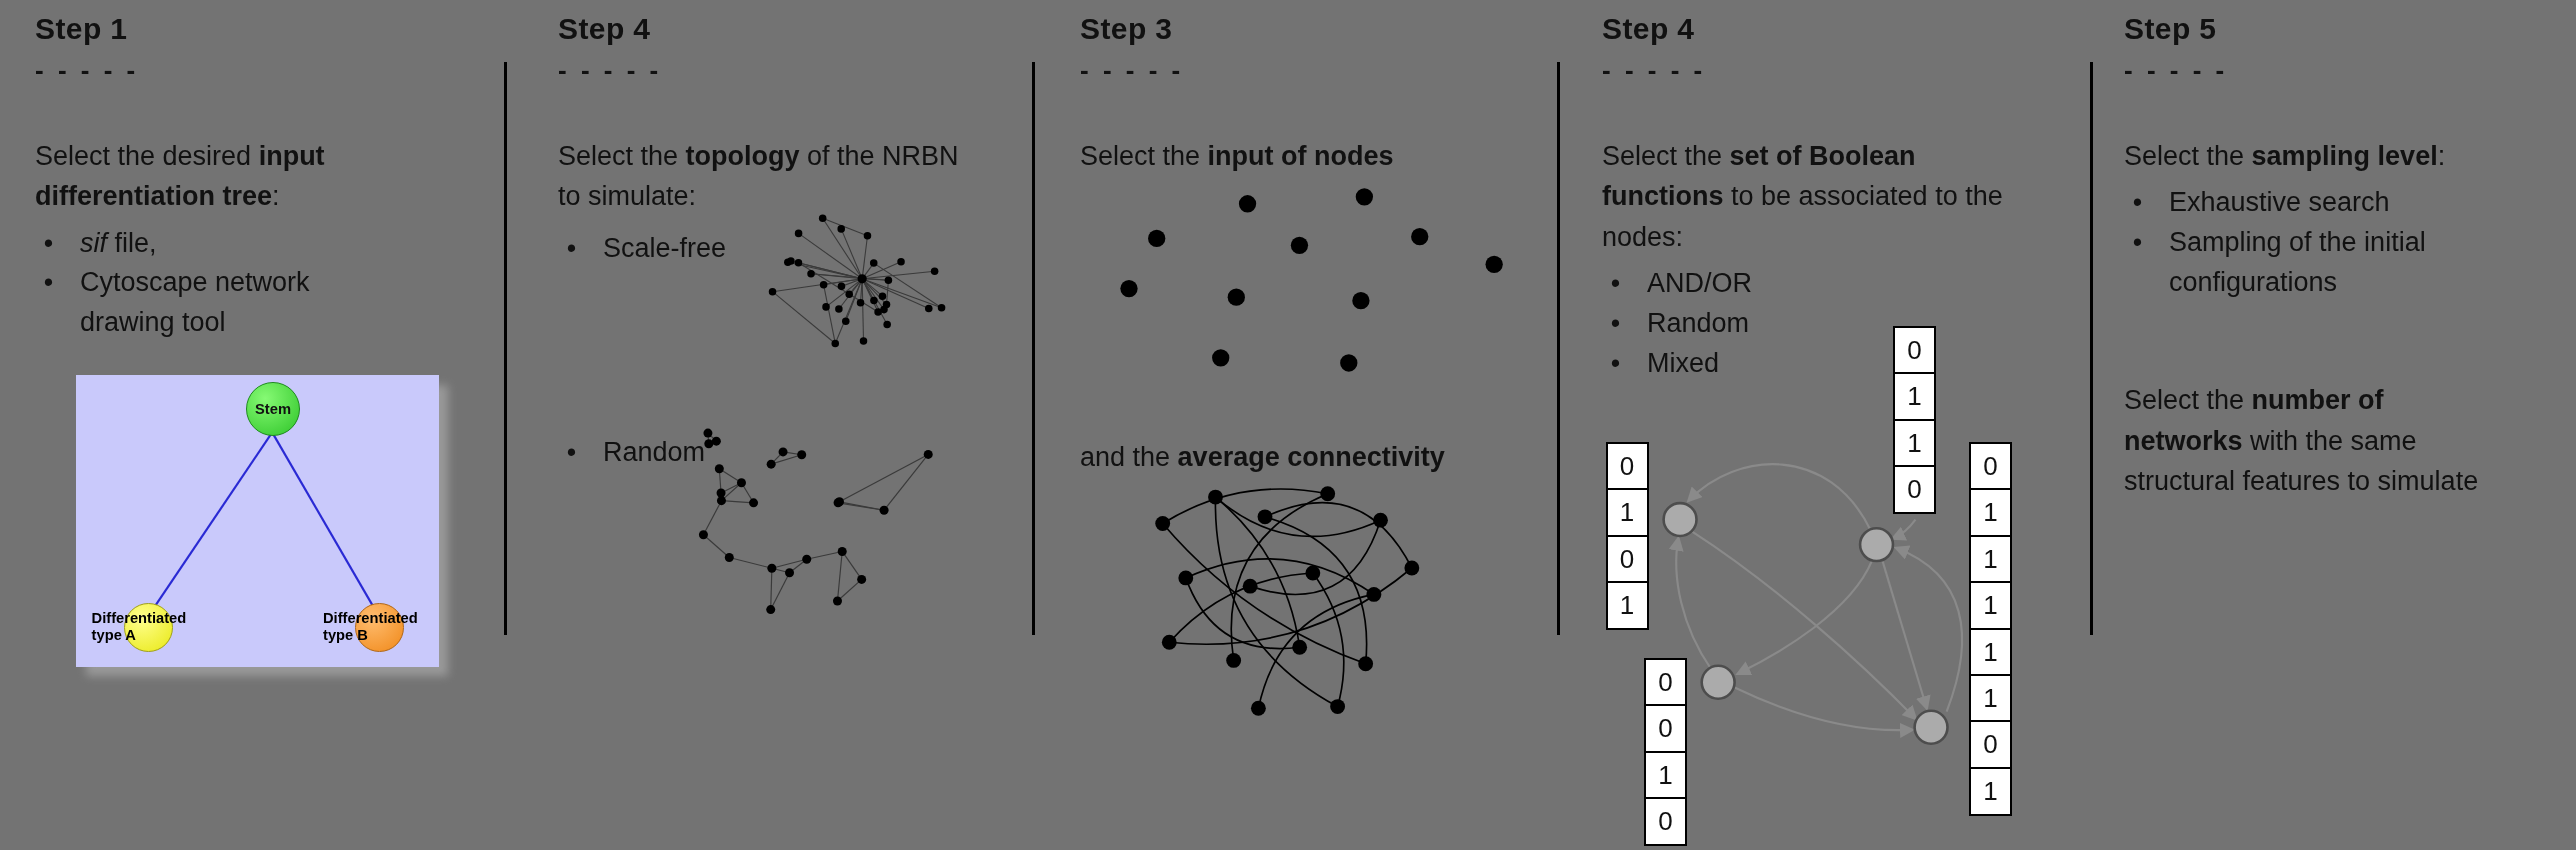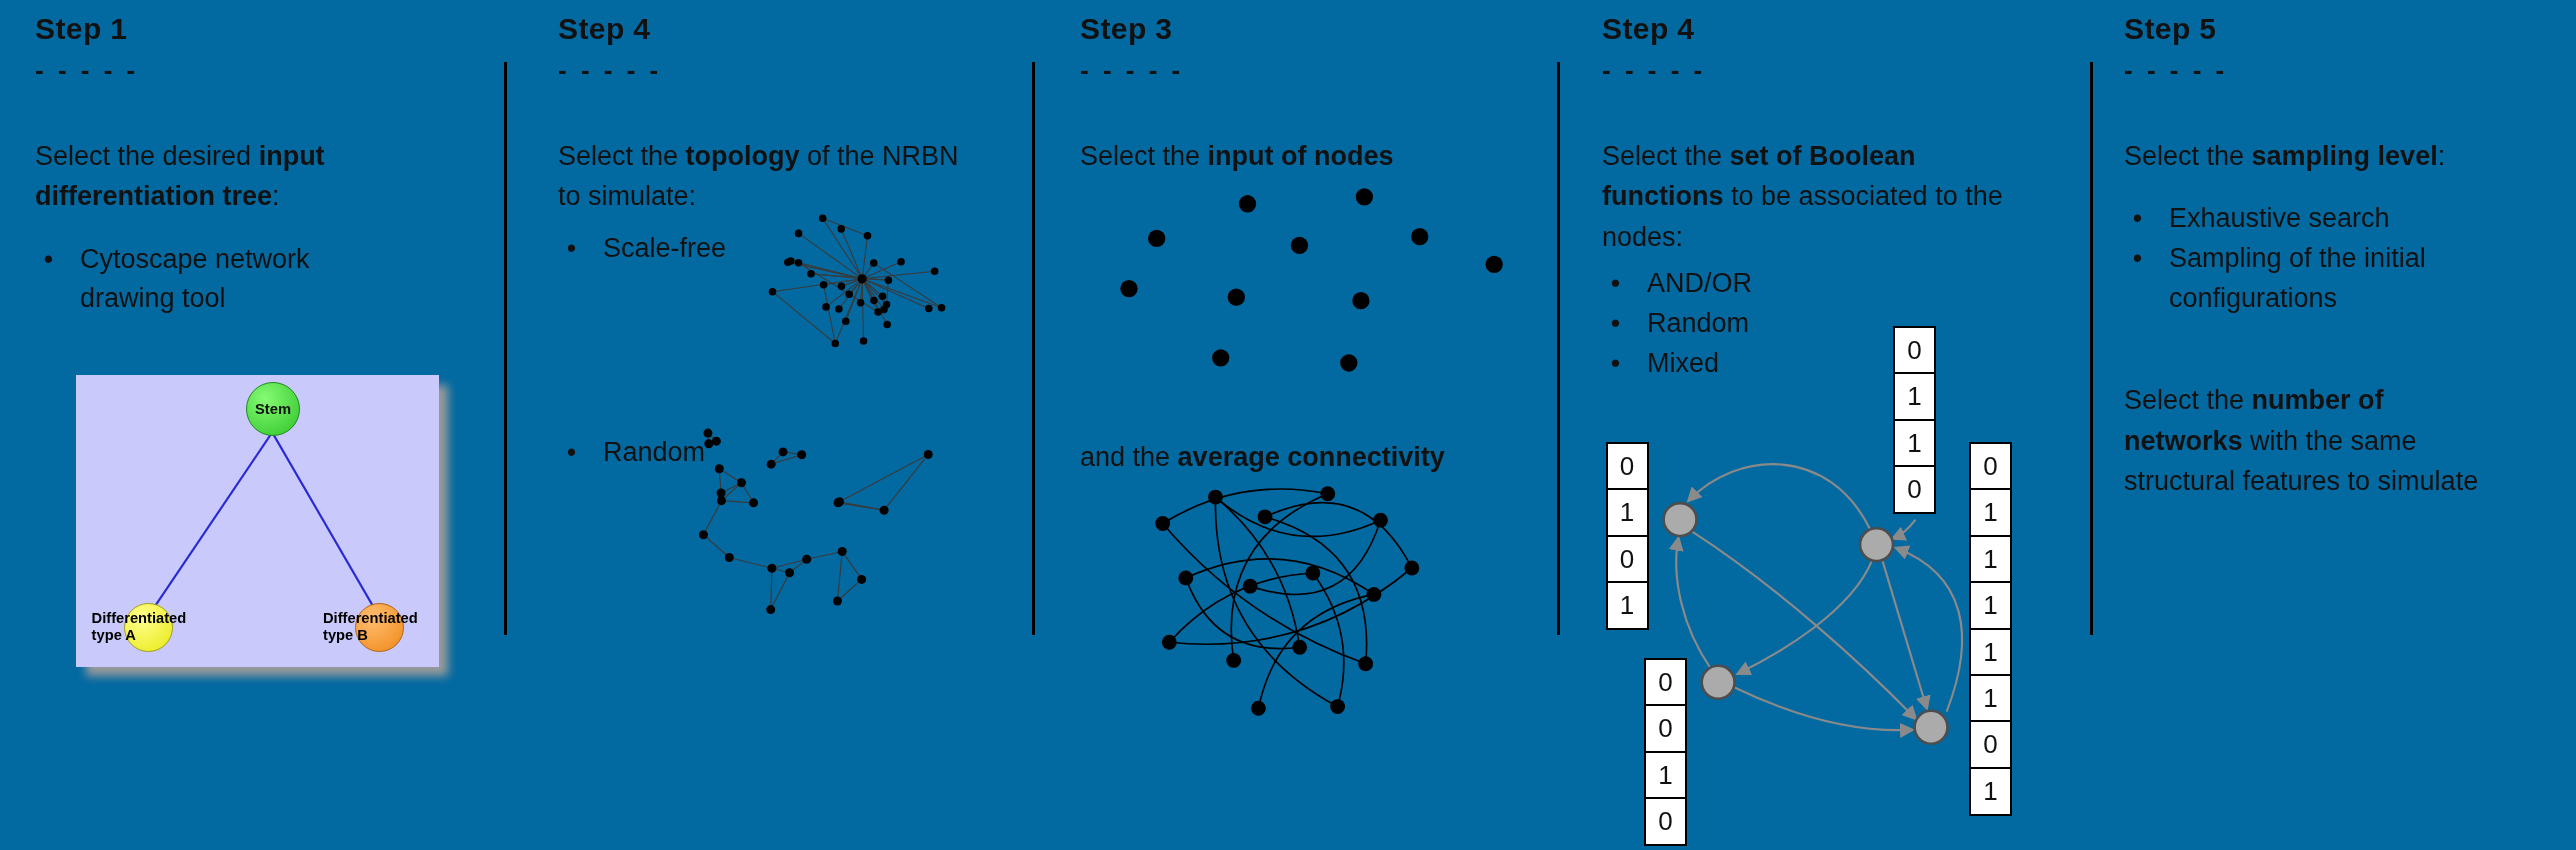--- a/index.html
+++ b/index.html
@@ -1,39 +1,39 @@
 <!DOCTYPE html>
 <html style="font-size:14px"><head>
 <meta charset="utf-8">
 <style>
   * { margin:0; padding:0; box-sizing:border-box; }
   html,body { background:#fff; }
   body { font-family:"Liberation Sans", sans-serif; color:#111; }
-  .canvas { position:relative; width:2576px; height:851px; background:#0369a1; overflow:hidden; }
+  .canvas { position:relative; width:2576px; height:851px; background:#737373; overflow:hidden; }
 
   .col { position:absolute; top:12px; }
   #col1 { left:35px;  width:472px; }
   #col2 { left:558px; width:472px; }
   #col3 { left:1080px;width:472px; }
   #col4 { left:1602px;width:485px; }
   #col5 { left:2124px;width:450px; }
 
   .vline { position:absolute; width:2.6px; background:#000; top:62px; height:573px; }
   #vline1{ left:504px; } #vline2{ left:1032px; } #vline3{ left:1557px; } #vline4{ left:2090px; }
 
   .step-title { font-size:30px; font-weight:bold; letter-spacing:0.4px; }
   .dashes { font-size:26px; font-weight:bold; margin-top:8.7px; letter-spacing:3.5px; white-space:pre; }
   .intro, .second-text { font-size:27px; line-height:1.5; margin-top:50px; }
   .intro b, .second-text b { font-weight:bold; }
   #col1 .intro { width:363px; }
   #col2 .intro { width:407px; }
   #col4 .intro { width:415px; }
   #col5 .second-text { width:379px; position:absolute; left:0; top:368px; margin-top:0; }
 
-  ul.bullets { list-style:none; font-size:27px; line-height:1.47; margin-top:23px; }
+  ul.bullets { list-style:none; font-size:27px; line-height:1.47; margin-top:7px; }
   ul.bullets li { position:relative; padding-left:45px; }
   ul.bullets li::before { content:"\2022"; position:absolute; left:8.7px; }
   #col1 ul.bullets { width:322px; }
   #col2 ul.bullets.first { margin-top:12px; }
   #col2 ul.bullets.abs-random { position:absolute; left:0; top:421px; margin:0; }
   #col4 ul.bullets { margin-top:7px; }
   #col5 ul.bullets { width:417px; }
 
   
   .tree-img { position:absolute; left:41px; top:363px; width:363px; height:292px;
@@ -84,20 +84,21 @@
 </head>
 <body>
 
 <div class="canvas">
 
   <section class="col" id="col1">
     <h2 class="step-title">Step 1</h2>
     <div class="dashes">- - - - -</div>
     <p class="intro"><span>Select the desired </span><b>input differentiation tree</b><span>:</span></p>
     <ul class="bullets">
+      <li><i>sif</i><span> file,</span></li>
       <li><span>Cytoscape network drawing tool</span></li>
     </ul>
     <div class="tree-img">
       <svg class="tree-lines" viewBox="0 0 420 337">
         <line x1="227" y1="66" x2="84" y2="278"></line>
         <line x1="227" y1="66" x2="350" y2="278"></line>
       </svg>
       <div class="tnode root">
           <span>Stem</span>
         </div>

